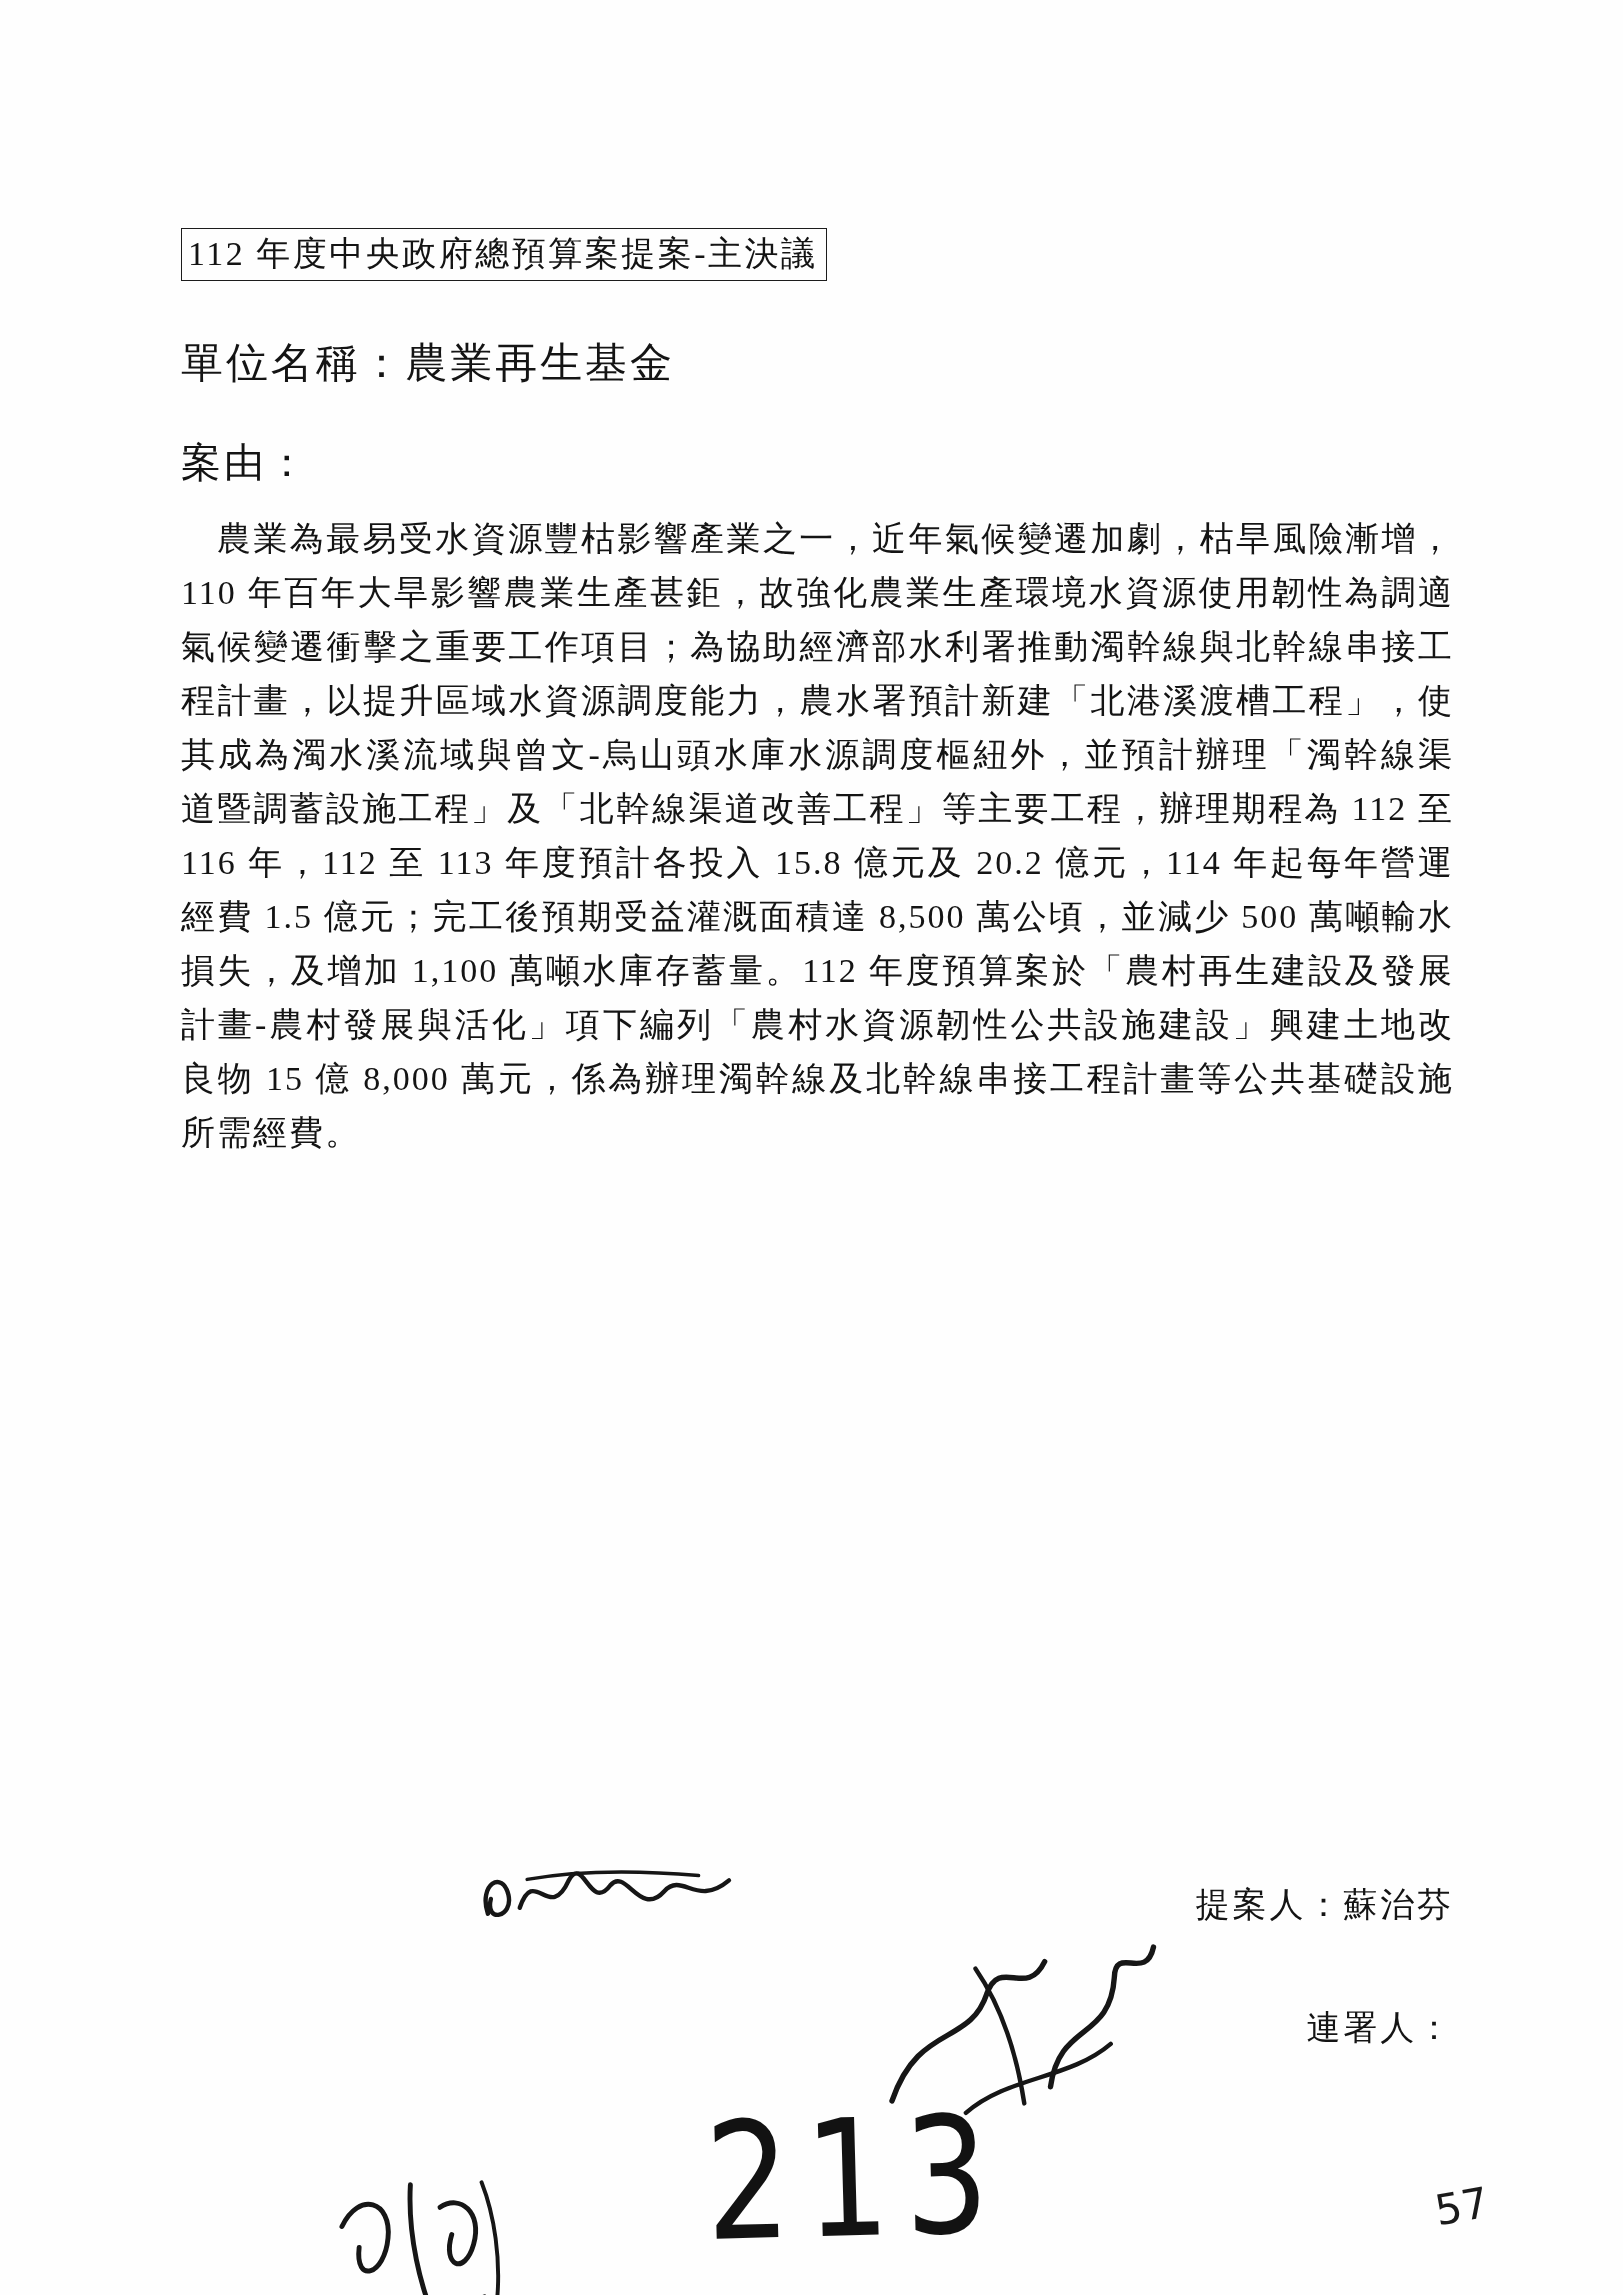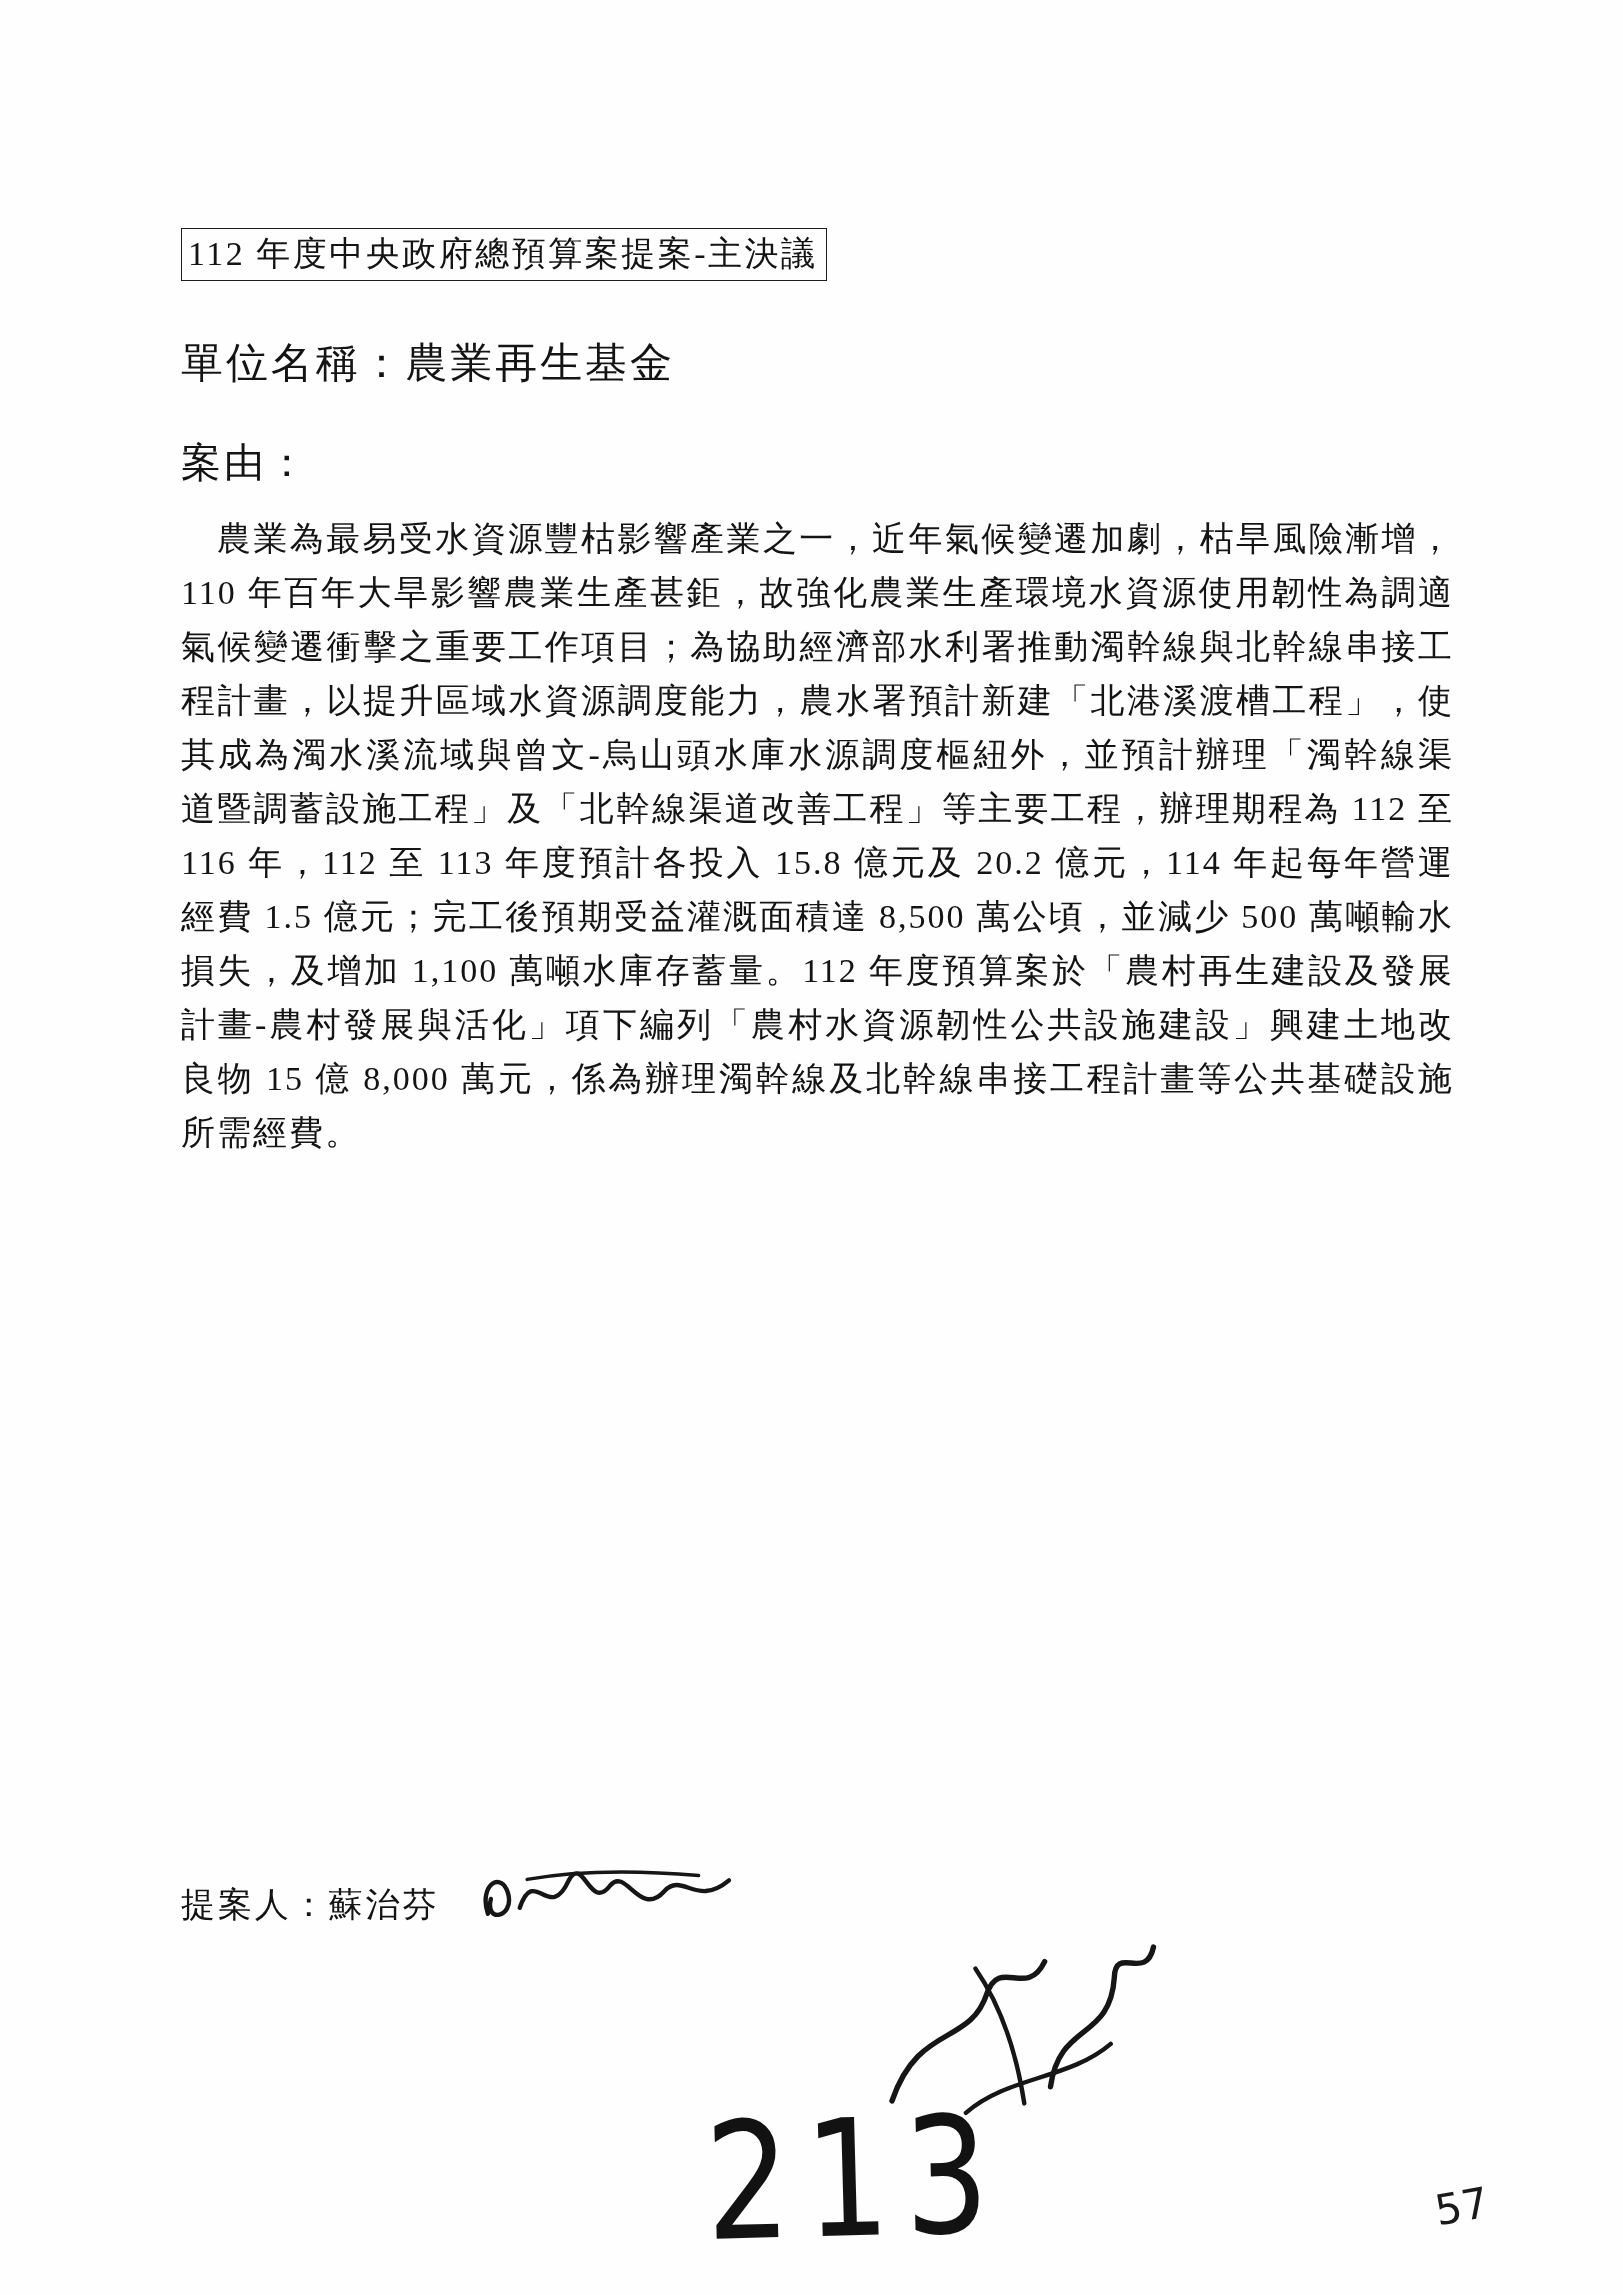--- a/index.html
+++ b/index.html
@@ -48,20 +48,21 @@
     text-indent: 36px;
   }
   .body-para + .body-para { margin-top: 0; }
   .sign-block {
     position: absolute;
     left: 181px;
     top: 1882px;
     width: 1273px;
     font-size: 34px;
     letter-spacing: 2.9px;
+    text-align: right;
   }
   .sign-row { position: relative; height: 59px; }
   .sign-row.second { margin-top: 64px; }
   .sign-label { white-space: nowrap; }
   
   .sig-svg { position: absolute; }
   .sig-svg path {
     fill: none;
     stroke: #161616;
     stroke-linecap: round;
@@ -128,18 +129,29 @@
     </svg>
     
     <svg class="sig-svg cosig-big" width="344" height="177" viewBox="0 0 700 360">
       <path d="M70,260 C160,120 250,190 310,95 C355,28 385,125 440,60" stroke-width="11"></path>
       <path d="M390,310 C440,185 530,250 570,125 C588,62 630,150 662,85" stroke-width="11"></path>
       <path d="M210,320 C310,268 430,305 530,255" stroke-width="9"></path>
       <path d="M300,40 C330,120 340,220 330,330" stroke-width="9"></path>
     </svg>
   </div>
 
+  <div class="sign-row second">
+    <span class="sign-label">連署人：</span>
+    
+    <svg class="sig-svg cosig-below" width="216" height="177" viewBox="0 0 440 360">
+      <path d="M60,130 C100,60 165,85 152,160 C140,235 78,250 92,175" stroke-width="10"></path>
+      <path d="M205,55 C192,160 212,265 235,330" stroke-width="10"></path>
+      <path d="M262,105 C305,80 348,122 325,185 C302,248 258,225 282,162" stroke-width="10"></path>
+      <path d="M120,285 C185,308 268,318 340,292" stroke-width="8"></path>
+      <path d="M350,60 C372,130 378,220 365,300" stroke-width="8"></path>
+    </svg>
+  </div>
 </div>
 
 <div class="hand-number">213</div>
 
 <div class="page-number">57</div>
 
 
 </body></html>

